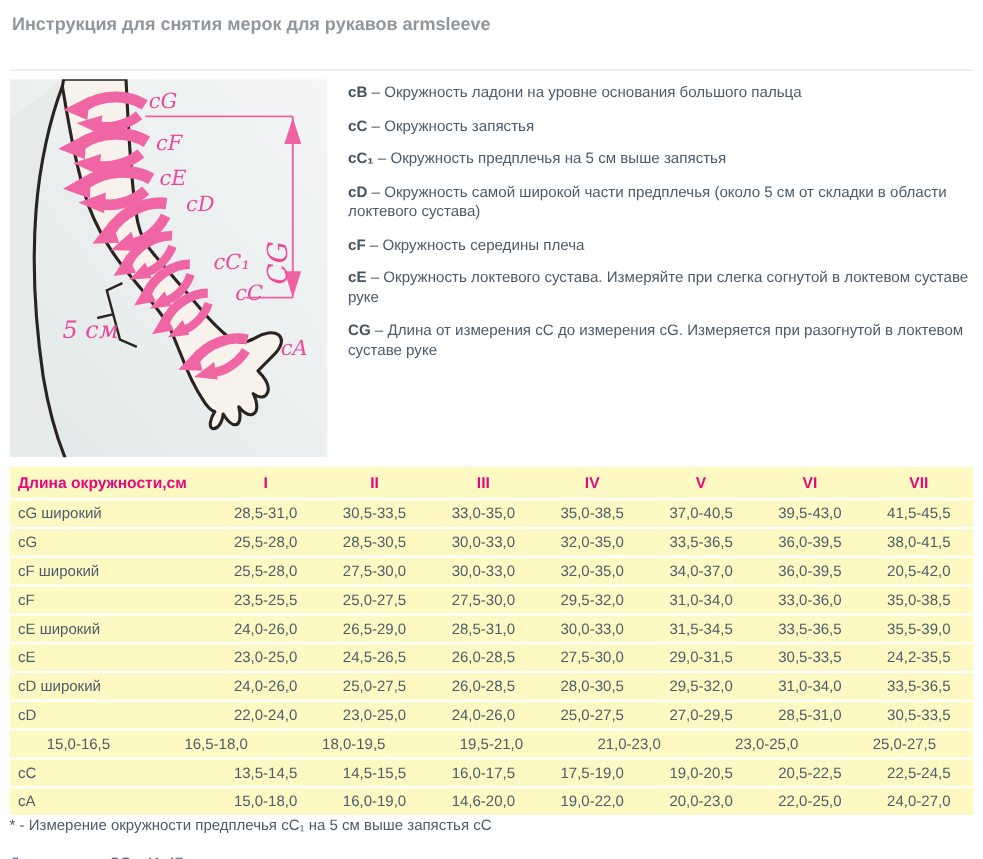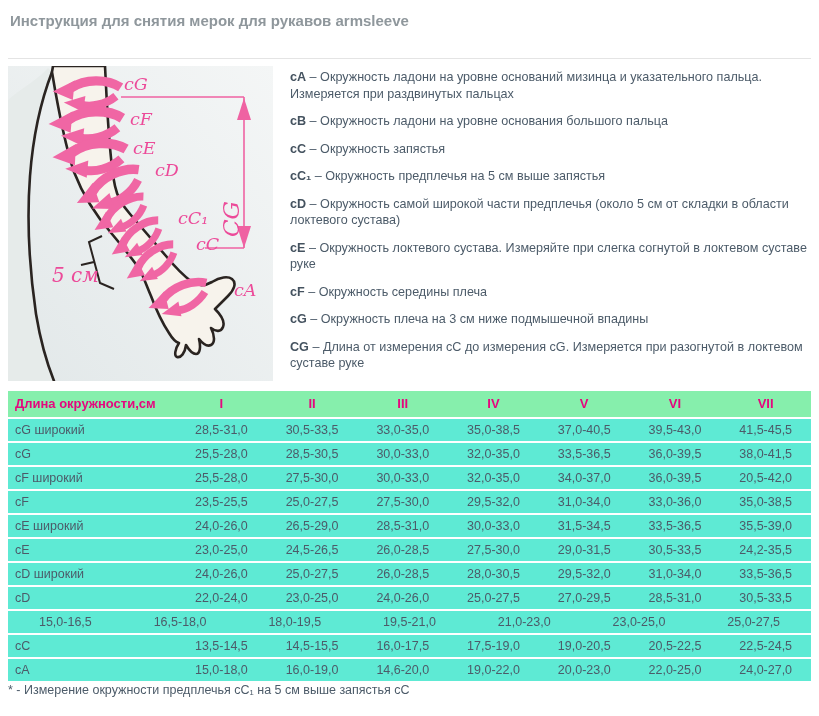--- a/index.html
+++ b/index.html
@@ -20,24 +20,24 @@
   .figure-row { display:flex; margin-top:7px; }
   .illustration { flex:none; width:265px; height:315px; display:block; }
 
   .legend { flex:1; padding:3px 4px 0 17px; color:#4C5B69; font-size:12.6px; line-height:16.5px; }
   .legend-item { margin-bottom:11px; }
   .legend-item b { color:#44525F; }
 
   .size-table { margin-top:8px; }
   .trow { display:flex; margin-bottom:2px; }
   .thead {
-    background:#86efac; height:26px;
-    color:#E5077E; font-weight:bold; font-size:13px;justify-content:flex-end;
+    background:#fef9c3; height:26px;
+    color:#E5077E; font-weight:bold; font-size:13px;
   }
-  .tbody-row { background:#5eead4; height:22px; color:#4C5B69; font-size:12.5px; }
+  .tbody-row { background:#fef9c3; height:22px; color:#4C5B69; font-size:12.5px; }
   .cell-label { width:168px; padding-left:7px; display:flex; align-items:center; }
   .cell { flex:1; display:flex; align-items:center; justify-content:center; }
   .cols { display:contents; }
 
   .footnote { margin:0; color:#4C5B69; font-size:12.5px; }
   .footnote.first { margin-top:0; }
   .footnote.second { margin-top:17px; }
 
   .fig-label {
     font-family:"DejaVu Serif","Liberation Serif",serif;
@@ -128,35 +128,33 @@
       <text class="fig-label" x="147" y="110">cD</text>
       <text class="fig-label" x="170" y="158">cC₁</text>
       <text class="fig-label" x="188" y="184">cC</text>
       <text class="fig-label" x="226" y="230">cA</text>
       <text class="fig-label mid" x="44" y="216">5 см</text>
       <text class="fig-label big" transform="translate(231,153) rotate(-90)" text-anchor="middle">CG</text>
     </svg>
 
     <div class="legend">
 
-        <div class="legend-item"><b>cA</b> <span>– Окружность ладони на уровне оснований мизинца и указательного пальца. Измеряется при раздвинутых пальцах</span></div>
 
         <div class="legend-item"><b>cB</b> <span>– Окружность ладони на уровне основания большого пальца</span></div>
 
         <div class="legend-item"><b>cC</b> <span>– Окружность запястья</span></div>
 
         <div class="legend-item"><b>cC₁</b> <span>– Окружность предплечья на 5 см выше запястья</span></div>
 
         <div class="legend-item"><b>cD</b> <span>– Окружность самой широкой части предплечья (около 5 см от складки в области локтевого сустава)</span></div>
 
+        <div class="legend-item"><b>cF</b> <span>– Окружность середины плеча</span></div>
+
         <div class="legend-item"><b>cE</b> <span>– Окружность локтевого сустава. Измеряйте при слегка согнутой в локтевом суставе руке</span></div>
 
-        <div class="legend-item"><b>cF</b> <span>– Окружность середины плеча</span></div>
-
-        <div class="legend-item"><b>cG</b> <span>– Окружность плеча на 3 см ниже подмышечной впадины</span></div>
 
         <div class="legend-item"><b>CG</b> <span>– Длина от измерения cC до измерения cG. Измеряется при разогнутой в локтевом суставе руке</span></div>
       </div>
 
   </div>
 
   <div class="size-table">
     <div class="trow thead">
       <div class="cell-label">Длина окружности,см</div>
       <div class="cols">

